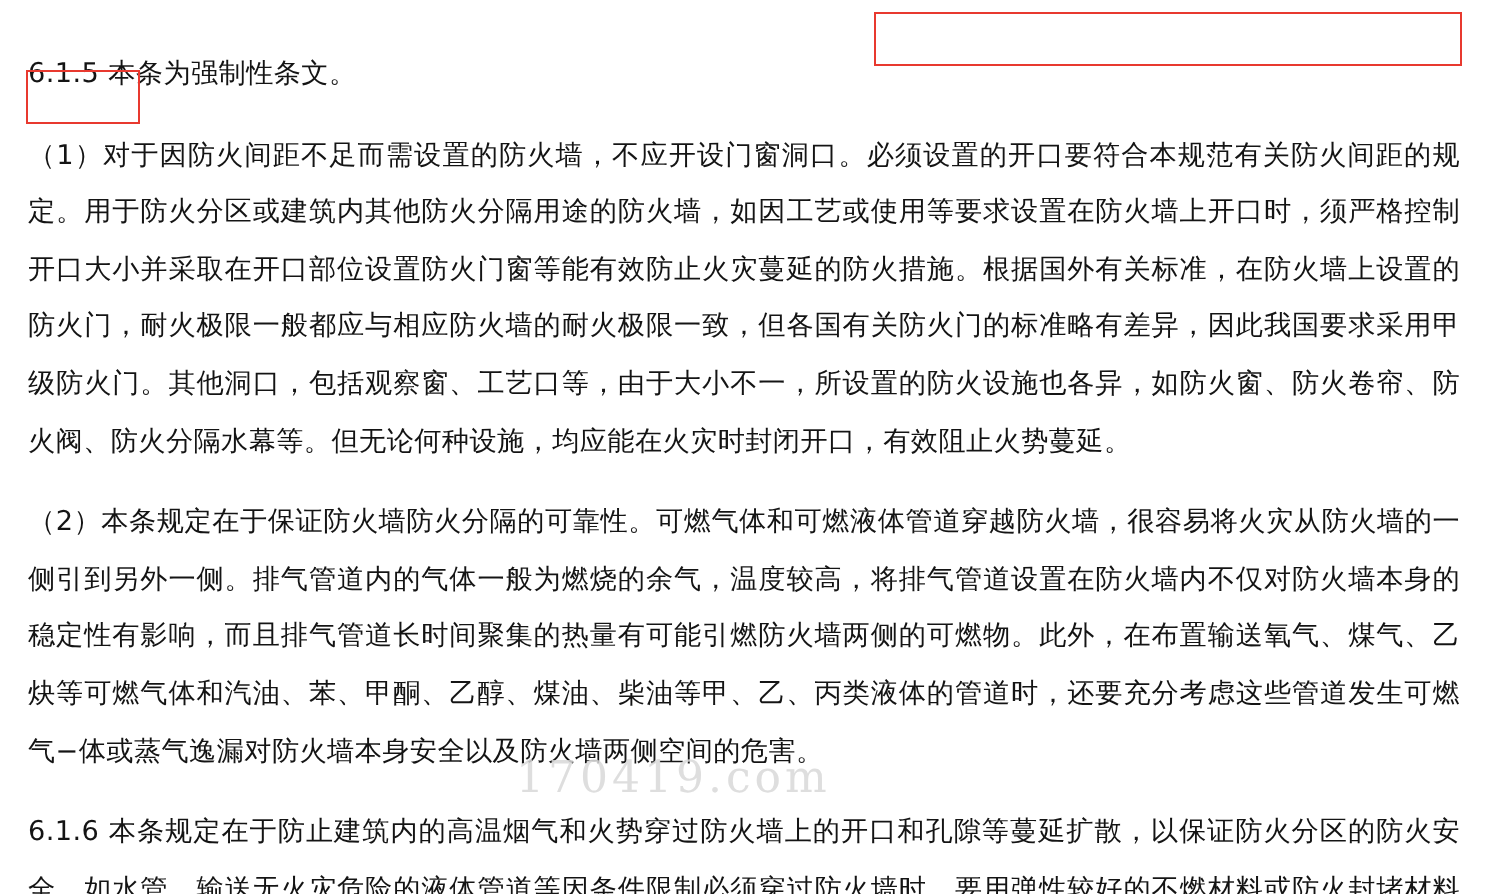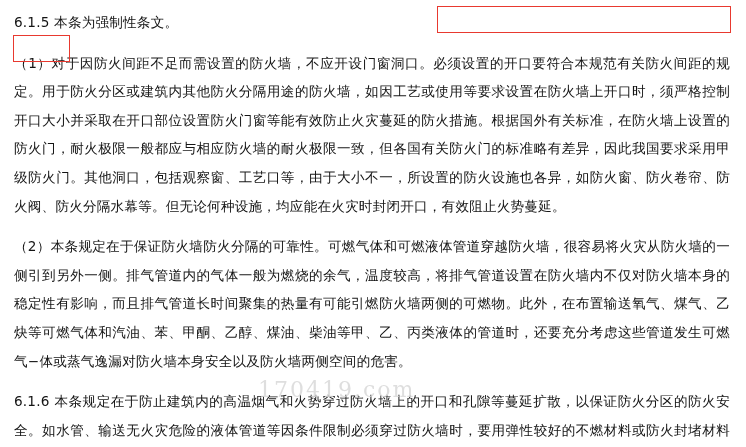--- a/index.html
+++ b/index.html
@@ -14,21 +14,21 @@
     color: #111111;
     overflow: hidden;
     position: relative;
   }
 
   .page {
     position: relative;
     width: 746px;
     height: 447px;
     box-sizing: border-box;
-    padding: 8px 16px 0 14px;
+    padding: 23px 16px 0 14px;
   }
 
   .para {
     font-size: 13.6px;
     line-height: 28.6px;
     text-align: justify;
     text-justify: inter-ideograph;
     letter-spacing: 0.2px;
     margin: 0;
     color: #141414;

